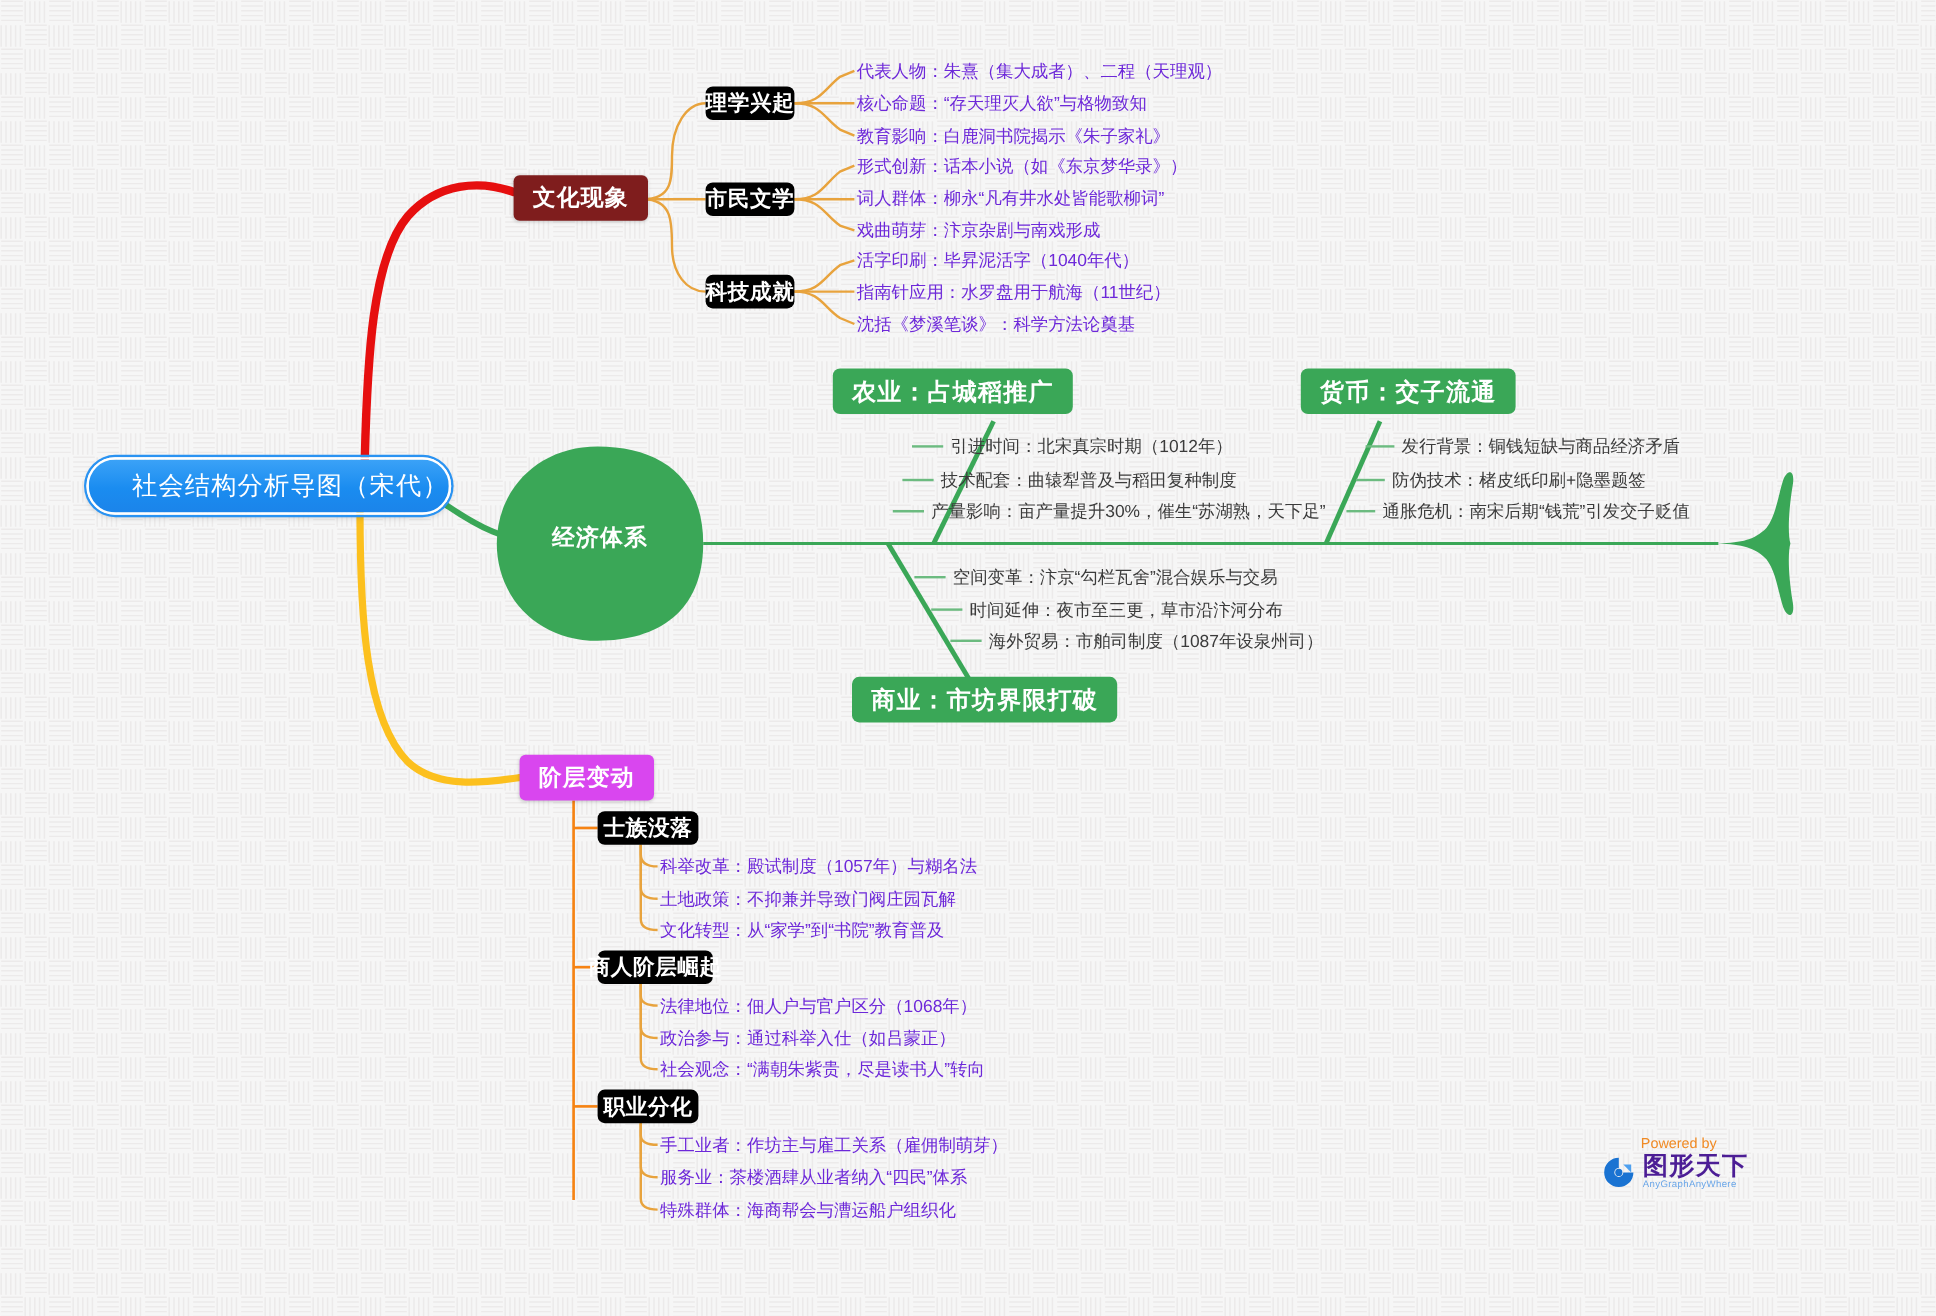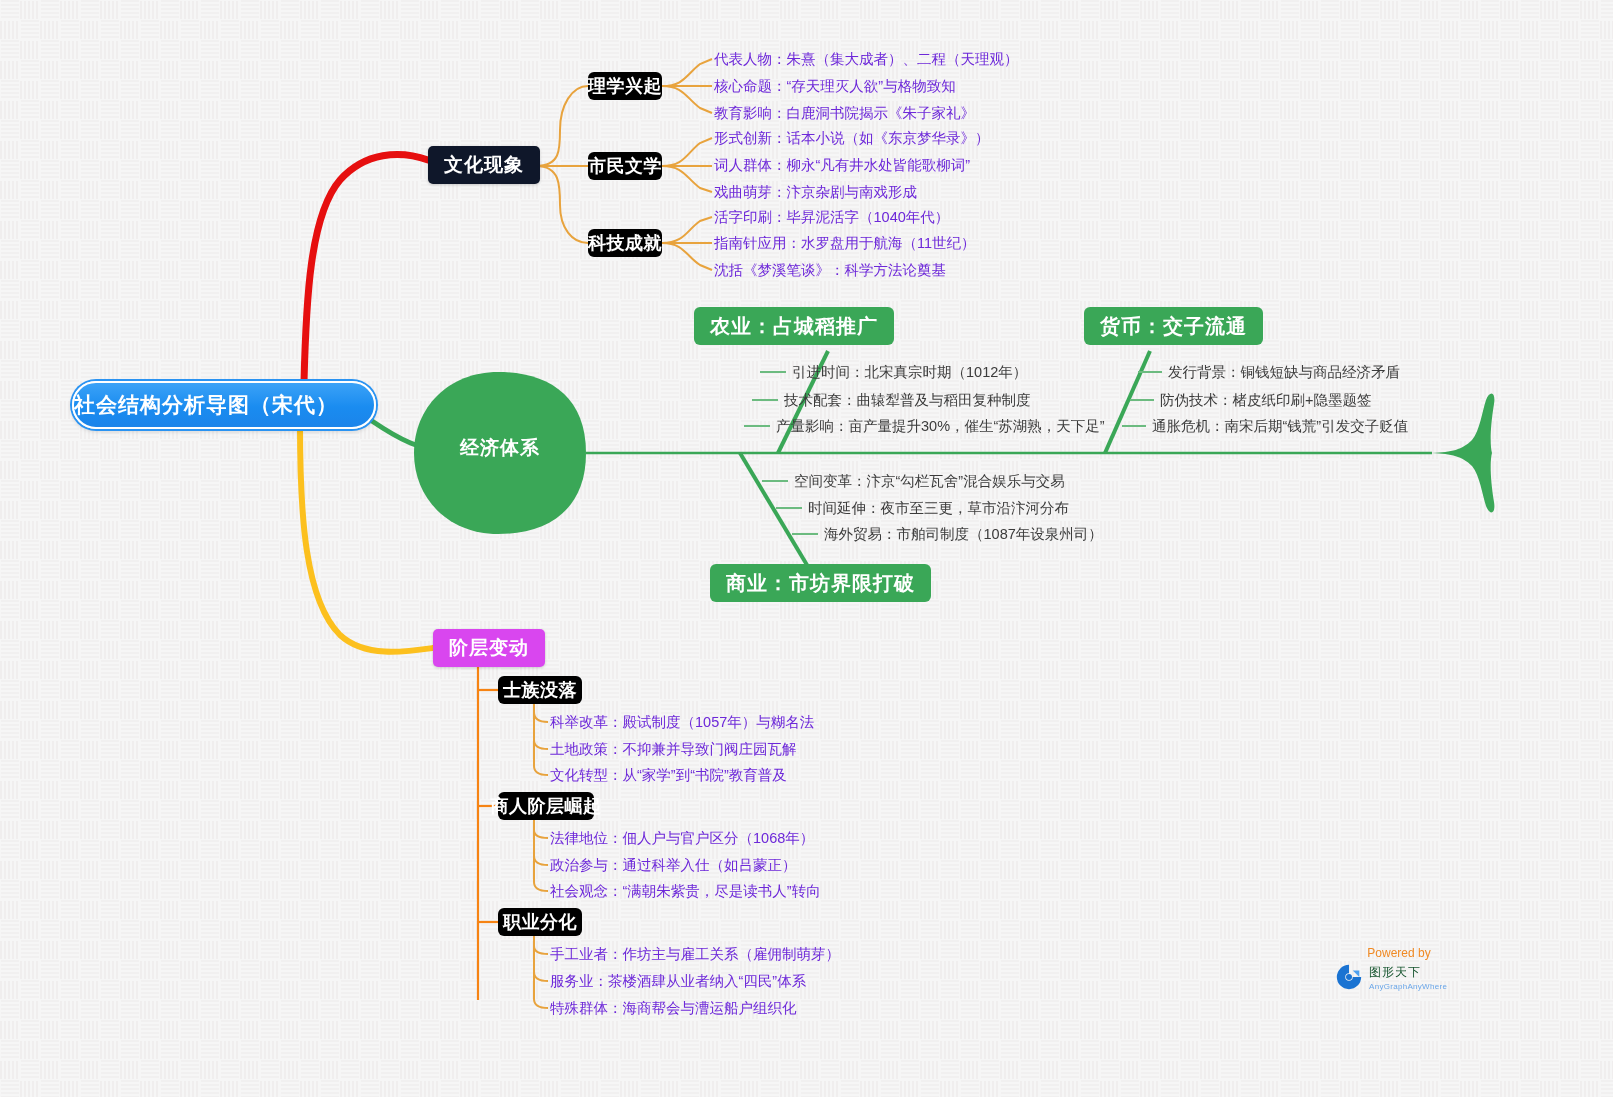--- a/index.html
+++ b/index.html
@@ -24,33 +24,33 @@
 
   .node{position:absolute;box-sizing:border-box;white-space:nowrap;}
 
   
   .root{
     left:72px;top:381px;width:304px;height:48px;
     border-radius:24px;
     background:linear-gradient(180deg,#3ba2f7 0%,#1a8cf0 55%,#1b84ea 100%);
     border:2px solid #ffffff;
     box-shadow:0 0 0 2px #2a93f2, 0 2px 5px rgba(0,0,0,.18);
-    color:#fff;font-size:21px;font-weight:bold;
-    display:flex;align-items:center;justify-content:flex-start;
+    color:#fff;font-size:21px;font-weight:normal;
+    display:flex;align-items:center;justify-content:flex-end;
     letter-spacing:1px;
   }
 
   
   .l1{
     height:38px;border-radius:5px;color:#fff;
     font-size:19px;font-weight:bold;
     display:flex;align-items:center;justify-content:center;
     padding:0 16px;letter-spacing:1px;
   }
-  .l1.culture{left:428px;top:146px;background:#0f172a;box-shadow:0 1px 3px rgba(0,0,0,.18);text-align:right;}
+  .l1.culture{left:428px;top:146px;background:#7f1d1d;box-shadow:0 1px 3px rgba(0,0,0,.18);text-align:right;}
   .l1.strata{left:433px;top:629px;background:#d946ef;box-shadow:0 1px 3px rgba(0,0,0,.18);}
 
   
   .l2{
     height:28px;border-radius:6px;background:#000000;color:#fff;
     font-size:18px;font-weight:bold;
     display:flex;align-items:center;justify-content:center;
     padding:0 12px;letter-spacing:.5px;
   }
 
@@ -66,21 +66,21 @@
     display:flex;align-items:center;justify-content:center;
     padding:0 16px;letter-spacing:1px;
   }
   .fb-leaf{font-size:14.5px;color:#3b3b3b;display:flex;align-items:center;height:18px;}
 
   
   .wm{position:absolute;left:1334px;top:946px;width:130px;}
   .wm .pb{color:#f08a24;font-size:12px;text-align:center;margin-bottom:2px;}
   .wm .row{display:flex;align-items:center;gap:5px;}
   .wm .logo{width:30px;height:30px;flex:0 0 30px;}
-  .wm .txt .cn{color:#14532d;font-size:12px;font-weight:normal;line-height:20px;letter-spacing:1px;}
+  .wm .txt .cn{color:#4c1d95;font-size:21px;font-weight:bold;line-height:20px;letter-spacing:1px;}
   .wm .txt .en{color:#6aa6e8;font-size:8px;line-height:10px;letter-spacing:.3px;}
 </style>
 </head>
 <body>
 
 <div id="canvas">
   <svg id="weave" width="1613" height="1097">
     <defs>
       <pattern id="wv" width="40" height="40" patternUnits="userSpaceOnUse">
         <rect width="40" height="40" fill="#f6f6f6"></rect>

